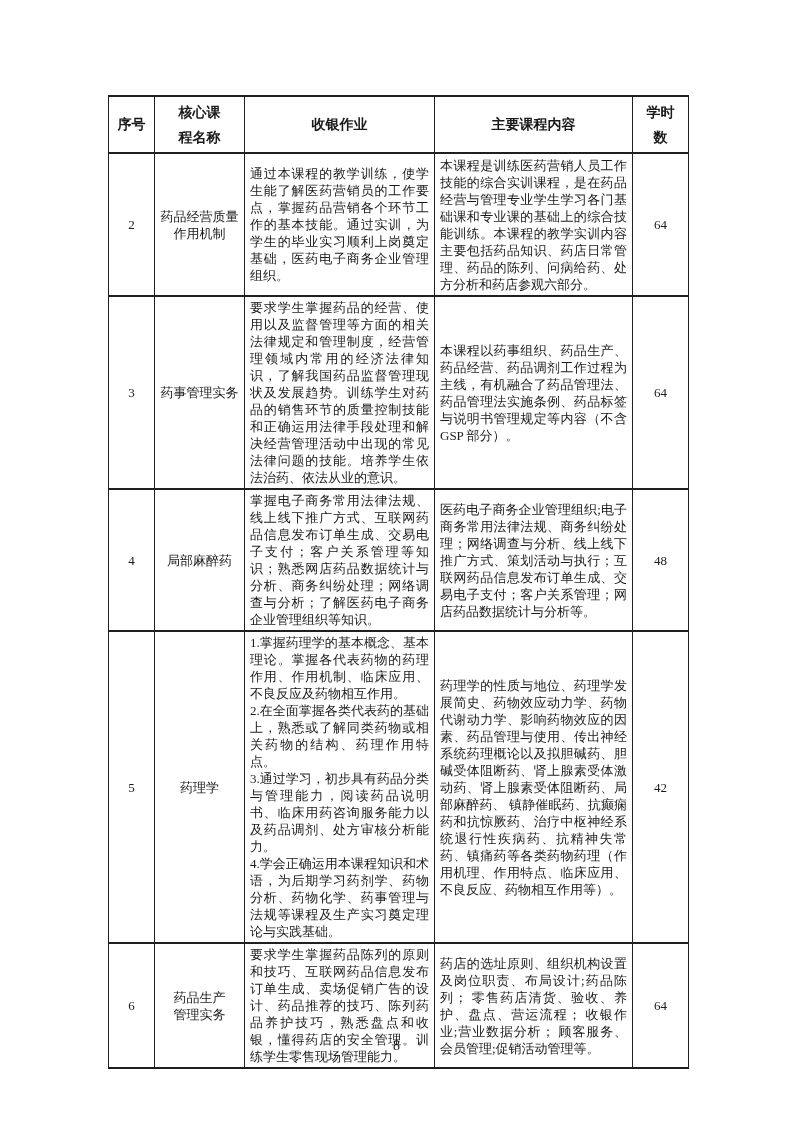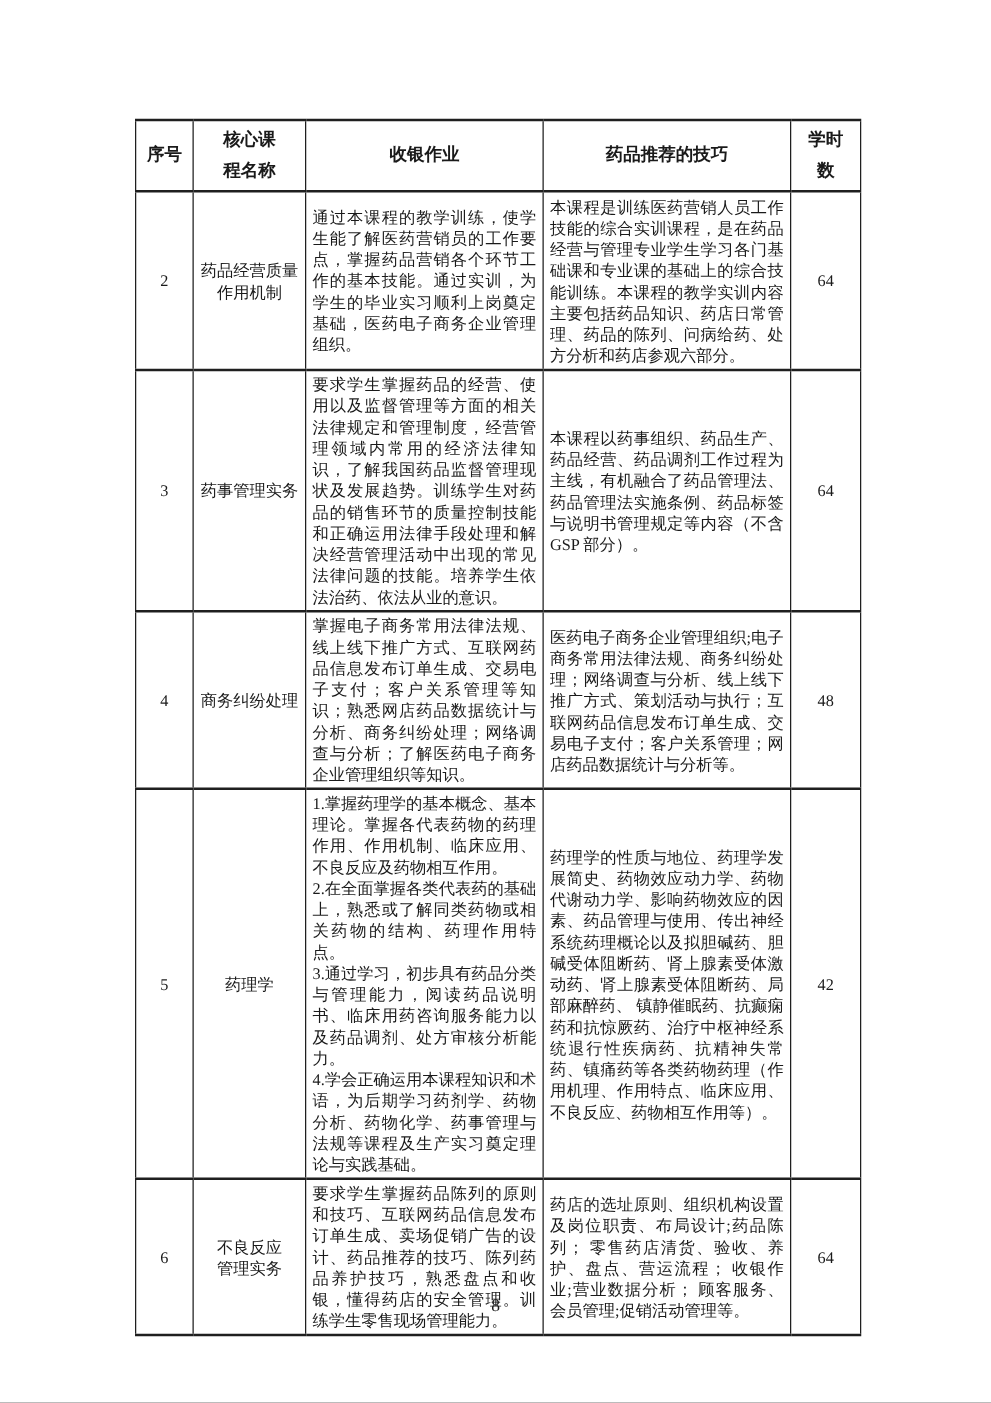--- a/index.html
+++ b/index.html
@@ -77,21 +77,21 @@
         <col class="c-obj">
         <col class="c-content">
         <col class="c-hours">
     </colgroup>
     <tbody>
       <tr class="hdr-row">
         <th>序号</th>
         <th>核心课
 程名称</th>
         <th>收银作业</th>
-        <th>药品推荐的技巧</th>
+        <th>主要课程内容</th>
         <th>学时
 数</th>
       </tr>
 
       <tr class="r0">
         <td class="cell-center">2</td>
         <td class="cell-center">药品经营质量
 作用机制</td>
         <td class="cell-text">通过本课程的教学训练，使学生能了解医药营销员的工作要点，掌握药品营销各个环节工作的基本技能。通过实训，为学生的毕业实习顺利上岗奠定基础，医药电子商务企业管理组织。</td>
         <td class="cell-text">本课程是训练医药营销人员工作技能的综合实训课程，是在药品经营与管理专业学生学习各门基础课和专业课的基础上的综合技能训练。本课程的教学实训内容主要包括药品知识、药店日常管理、药品的陈列、问病给药、处方分析和药店参观六部分。</td>
@@ -101,40 +101,40 @@
       <tr class="r1">
         <td class="cell-center">3</td>
         <td class="cell-center">药事管理实务</td>
         <td class="cell-text">要求学生掌握药品的经营、使用以及监督管理等方面的相关法律规定和管理制度，经营管理领域内常用的经济法律知识，了解我国药品监督管理现状及发展趋势。训练学生对药品的销售环节的质量控制技能和正确运用法律手段处理和解决经营管理活动中出现的常见法律问题的技能。培养学生依法治药、依法从业的意识。</td>
         <td class="cell-text">本课程以药事组织、药品生产、药品经营、药品调剂工作过程为主线，有机融合了药品管理法、药品管理法实施条例、药品标签与说明书管理规定等内容（不含 GSP 部分）。</td>
         <td class="cell-center">64</td>
       </tr>
 
       <tr class="r2">
         <td class="cell-center">4</td>
-        <td class="cell-center">商务纠纷处理</td>
+        <td class="cell-center">局部麻醉药</td>
         <td class="cell-text">掌握电子商务常用法律法规、线上线下推广方式、互联网药品信息发布订单生成、交易电子支付；客户关系管理等知识；熟悉网店药品数据统计与分析、商务纠纷处理；网络调查与分析；了解医药电子商务企业管理组织等知识。</td>
         <td class="cell-text">医药电子商务企业管理组织;电子商务常用法律法规、商务纠纷处理；网络调查与分析、线上线下推广方式、策划活动与执行；互联网药品信息发布订单生成、交易电子支付；客户关系管理；网店药品数据统计与分析等。</td>
         <td class="cell-center">48</td>
       </tr>
 
       <tr class="r3">
         <td class="cell-center">5</td>
         <td class="cell-center">药理学</td>
         <td class="cell-text">1.掌握药理学的基本概念、基本理论。掌握各代表药物的药理作用、作用机制、临床应用、不良反应及药物相互作用。
 2.在全面掌握各类代表药的基础上，熟悉或了解同类药物或相关药物的结构、药理作用特点。
 3.通过学习，初步具有药品分类与管理能力，阅读药品说明书、临床用药咨询服务能力以及药品调剂、处方审核分析能力。
 4.学会正确运用本课程知识和术语，为后期学习药剂学、药物分析、药物化学、药事管理与法规等课程及生产实习奠定理论与实践基础。</td>
         <td class="cell-text">药理学的性质与地位、药理学发展简史、药物效应动力学、药物代谢动力学、影响药物效应的因素、药品管理与使用、传出神经系统药理概论以及拟胆碱药、胆碱受体阻断药、肾上腺素受体激动药、肾上腺素受体阻断药、局部麻醉药、 镇静催眠药、抗癫痫药和抗惊厥药、治疗中枢神经系统退行性疾病药、抗精神失常药、镇痛药等各类药物药理（作用机理、作用特点、临床应用、不良反应、药物相互作用等）。</td>
         <td class="cell-center">42</td>
       </tr>
 
       <tr class="r4">
         <td class="cell-center">6</td>
-        <td class="cell-center">不良反应
+        <td class="cell-center">药品生产
 管理实务</td>
         <td class="cell-text">要求学生掌握药品陈列的原则和技巧、互联网药品信息发布订单生成、卖场促销广告的设计、药品推荐的技巧、陈列药品养护技巧，熟悉盘点和收银，懂得药店的安全管理。训练学生零售现场管理能力。</td>
         <td class="cell-text">药店的选址原则、组织机构设置及岗位职责、布局设计;药品陈列； 零售药店清货、验收、养护、盘点、营运流程； 收银作业;营业数据分析； 顾客服务、会员管理;促销活动管理等。</td>
         <td class="cell-center">64</td>
       </tr>
     </tbody>
   </table>
 
   <div class="page-number">8</div>
 

